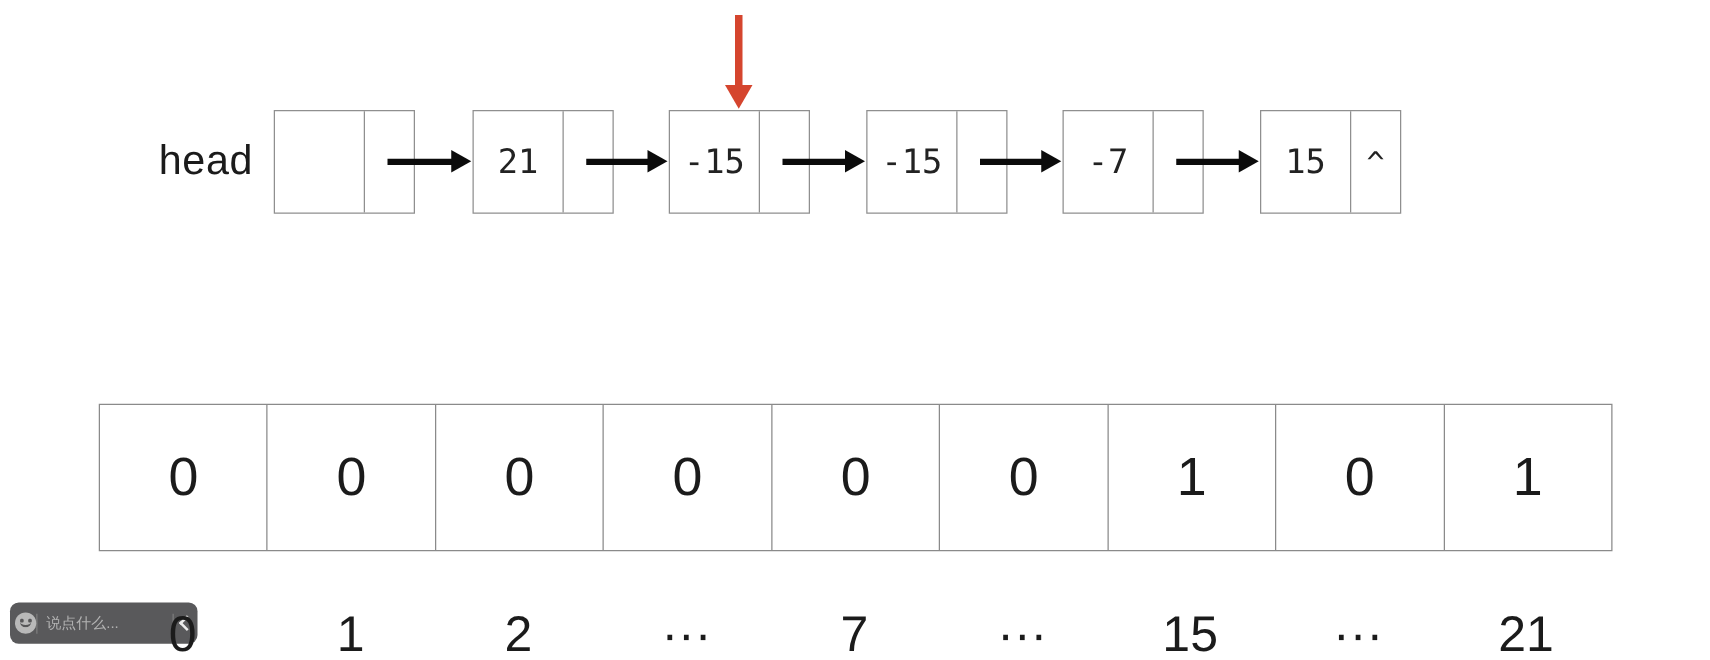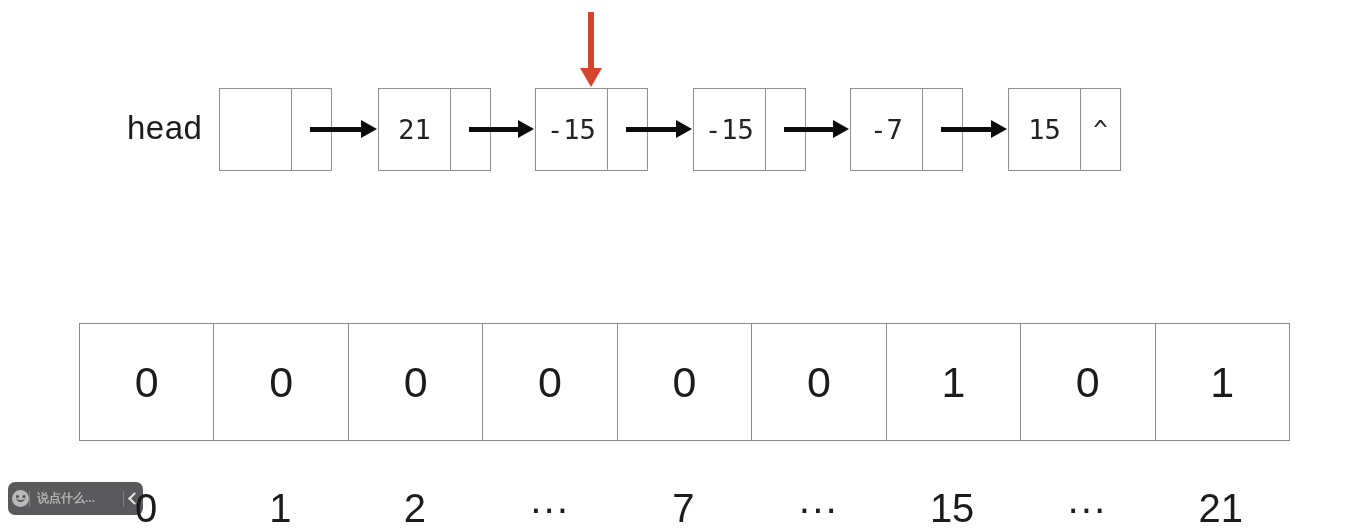--- a/index.html
+++ b/index.html
@@ -60,23 +60,23 @@
   #index-labels {
     position:absolute; left:79px; top:470px; width:1209px; height:52px;
     display:flex; z-index:3;
   }
   .index-label {
     flex:1; text-align:center; font-size:40px; color:#1b1b1b; line-height:52px;
   }
 
   
   #chat-widget {
-    position:absolute; left:8px; top:470px; height:33px; width:135px;
+    position:absolute; left:8px; top:470px; height:33px; width:150px;
     background:#59595b; border-radius:7px; display:flex; align-items:center;
-    padding:0 4px; box-sizing:border-box; z-index:2;font-weight:bold;
+    padding:0 4px; box-sizing:border-box; z-index:2;
   }
   #chat-widget .smiley {
     width:17px; height:17px; border-radius:50%; background:#b9b9b9;
     position:relative; flex:none; cursor:pointer;
   }
   #chat-widget .smiley::before {
     content:''; position:absolute; left:4px; top:4.5px; width:2.5px; height:3.5px;
     background:#565658; border-radius:50%; box-shadow:6.5px 0 0 #565658;
   }
   #chat-widget .smiley::after {

